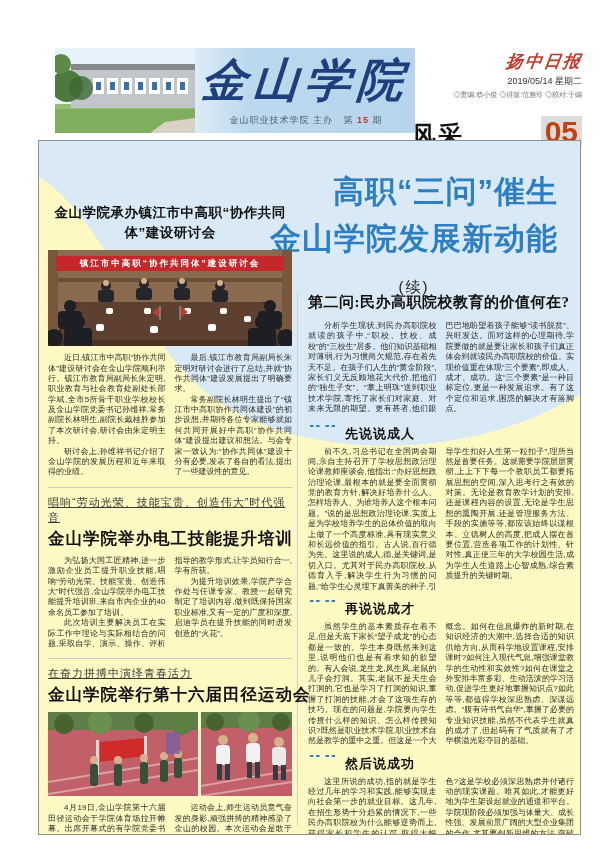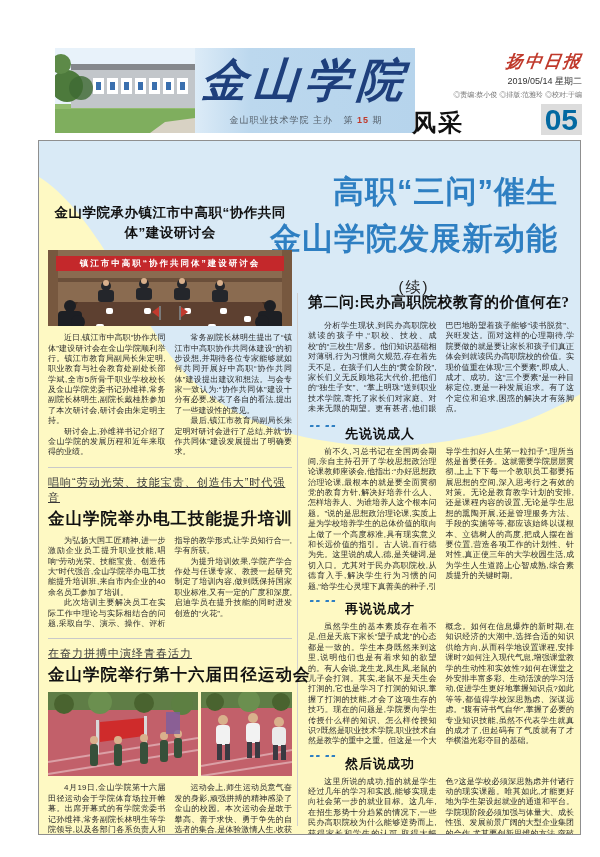--- a/index.html
+++ b/index.html
@@ -30,21 +30,21 @@
 
   .mast-right { position:absolute; right:18px; top:50px; width:170px; text-align:right; }
   .daily-logo {
     font-family:"Liberation Serif", serif; font-style:italic; font-weight:bold;
     font-size:17px; color:#c0392b; letter-spacing:2px; transform:skewX(-8deg);
   }
   .mast-date { font-size:9px; color:#333; margin-top:2px; }
   .mast-credits { font-size:7px; color:#777; margin-top:2px; letter-spacing:0; }
   .mast-page-row { margin-top:4px; display:flex; justify-content:space-between; align-items:flex-end; }
   .section-name { font-size:24px; font-weight:bold; color:#111; letter-spacing:2px; line-height:1; margin-right:6px; }
-  .page-number { font-size:30px; font-weight:bold; color:#0369a1; line-height:1; background:#dcdcdc; padding:1px 4px 0 4px; }
+  .page-number { font-size:30px; font-weight:bold; color:#c2410c; line-height:1; background:#dcdcdc; padding:1px 4px 0 4px;margin-top:12px; }
 
   
   .content-box {
     position:absolute; left:38px; top:140px; width:543px; height:695px;
     border:1px solid #8f8f8f; background:#fef9c3; overflow:hidden;
   }
   .cloud { position:absolute; left:0; top:0; width:543px; height:320px; pointer-events:none; }
   .feature-head { position:absolute; right:22px; top:28px; text-align:right; z-index:2; }
   .feature-line { font-size:31px; font-weight:bold; color:#2e7fc2; letter-spacing:1px; line-height:1.5; white-space:nowrap; }
   .continued { font-size:15px; color:#222; margin-top:16px; text-align:center; letter-spacing:2px; }
@@ -151,21 +151,21 @@
       <div class="feature-line">金山学院发展新动能</div>
       <div class="continued">(续)</div>
     </div>
 
     <div class="v-divider"></div>
 
     <div class="left-col">
 
       <div>
         <div class="art1-headline">金山学院承办镇江市中高职“协作共同体”建设研讨会</div>
-        <div class="photo-frame" style="height:76px;">
+        <div class="photo-frame" style="height:96px;">
           <svg width="244" height="100" viewBox="0 0 244 100">
             <rect width="244" height="100" fill="#8a6b50"></rect>
             <rect y="28" width="244" height="4" fill="#6b4f3a"></rect>
             <rect y="0" width="10" height="100" fill="#77583f"></rect>
             <rect x="234" y="0" width="10" height="100" fill="#77583f"></rect>
             <polygon points="26,52 218,52 244,100 0,100" fill="#4a3122"></polygon>
             <polygon points="30,52 214,52 236,90 8,90" fill="#5d4030"></polygon>
             <g fill="#24262b">
               <circle cx="58" cy="36" r="5"></circle>
                 <rect x="50" y="40" width="16" height="12" rx="3"></rect>
@@ -209,22 +209,22 @@
                 <polygon points="132,56 132,68 140,62"></polygon>
               <rect x="111" y="56" width="2" height="14" fill="#7a7a7a"></rect>
               <rect x="131" y="56" width="2" height="14" fill="#7a7a7a"></rect>
             </g>
           </svg>
           <div class="photo-banner">镇江市中高职“协作共同体”建设研讨会</div>
         </div>
         <div class="body-cols">
           <p>近日,镇江市中高职“协作共同体”建设研讨会在金山学院顺利举行。镇江市教育局副局长朱定明,职业教育与社会教育处副处长邵学斌,全市5所骨干职业学校校长及金山学院党委书记孙维祥,常务副院长林明生,副院长戴桂胜参加了本次研讨会,研讨会由朱定明主持。</p>
           <p>研讨会上,孙维祥书记介绍了金山学院的发展历程和近年来取得的业绩。</p>
+          <p>最后,镇江市教育局副局长朱定明对研讨会进行了总结,并就“协作共同体”建设发展提出了明确要求。</p>
           <p>常务副院长林明生提出了“镇江市中高职协作共同体建设”的初步设想,并期待各位专家能够就如何共同开展好中高职“协作共同体”建设提出建议和想法。与会专家一致认为:“协作共同体”建设十分有必要,发表了各自的看法,提出了一些建设性的意见。</p>
-          <p>最后,镇江市教育局副局长朱定明对研讨会进行了总结,并就“协作共同体”建设发展提出了明确要求。</p>
         </div>
       </div>
 
       <hr class="rule">
 
       <div>
         <div class="kicker">唱响“劳动光荣、技能宝贵、创造伟大”时代强音</div>
         <div class="sub-headline">金山学院举办电工技能提升培训</div>
         <div class="body-cols">
           <p>为弘扬大国工匠精神,进一步激励企业员工提升职业技能,唱响“劳动光荣、技能宝贵、创造伟大”时代强音,金山学院举办电工技能提升培训班,来自市内企业的40余名员工参加了培训。</p>

